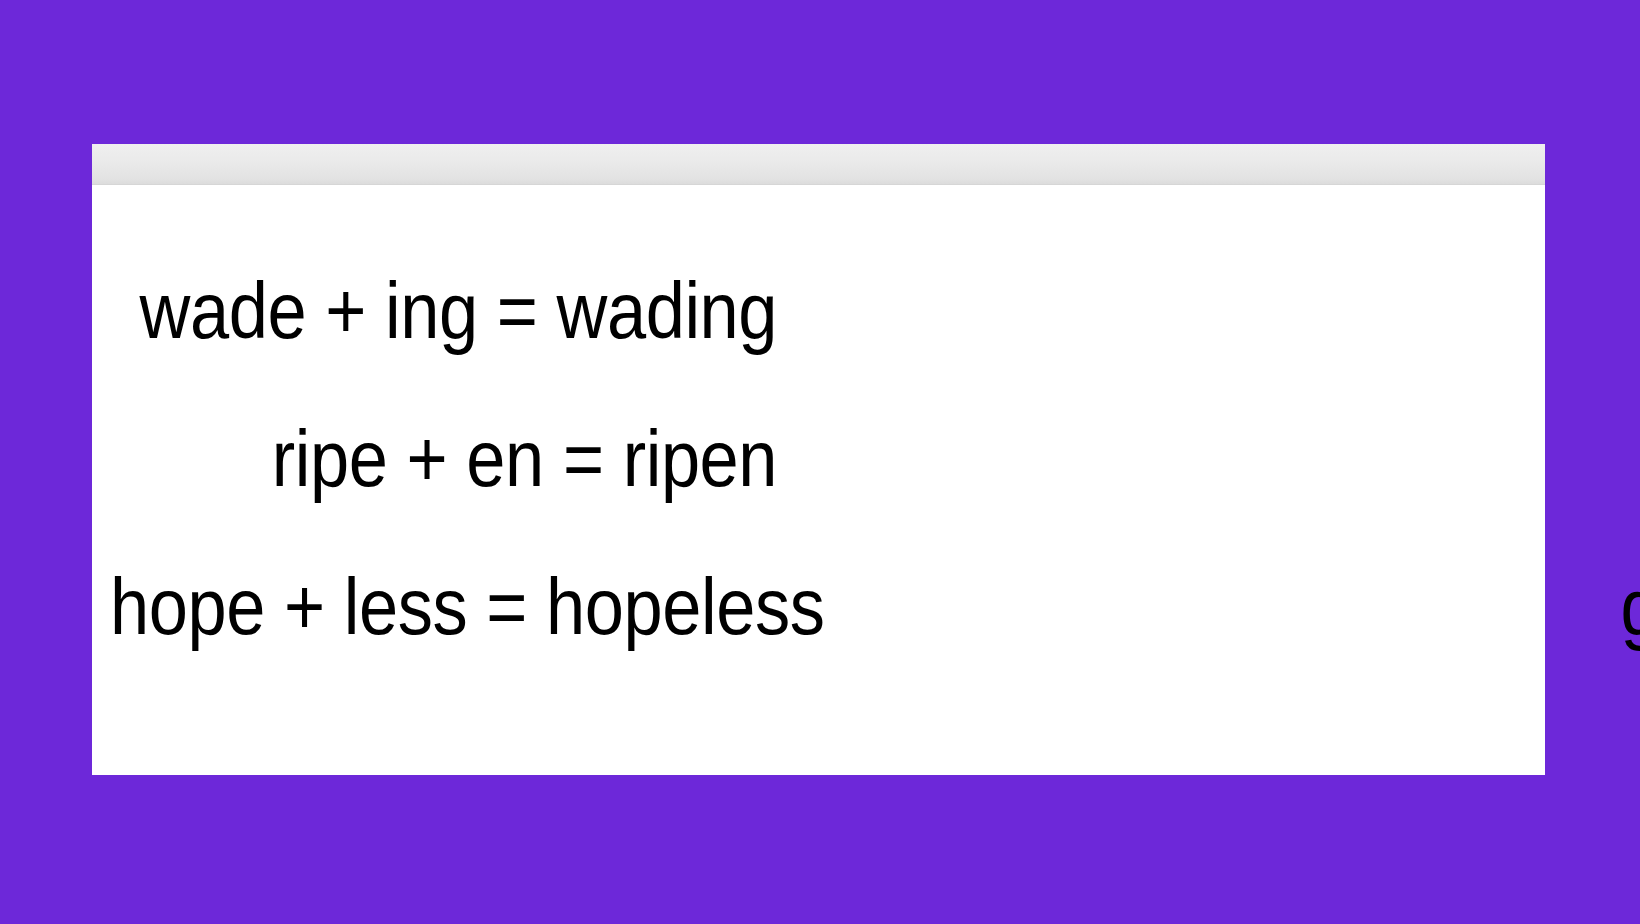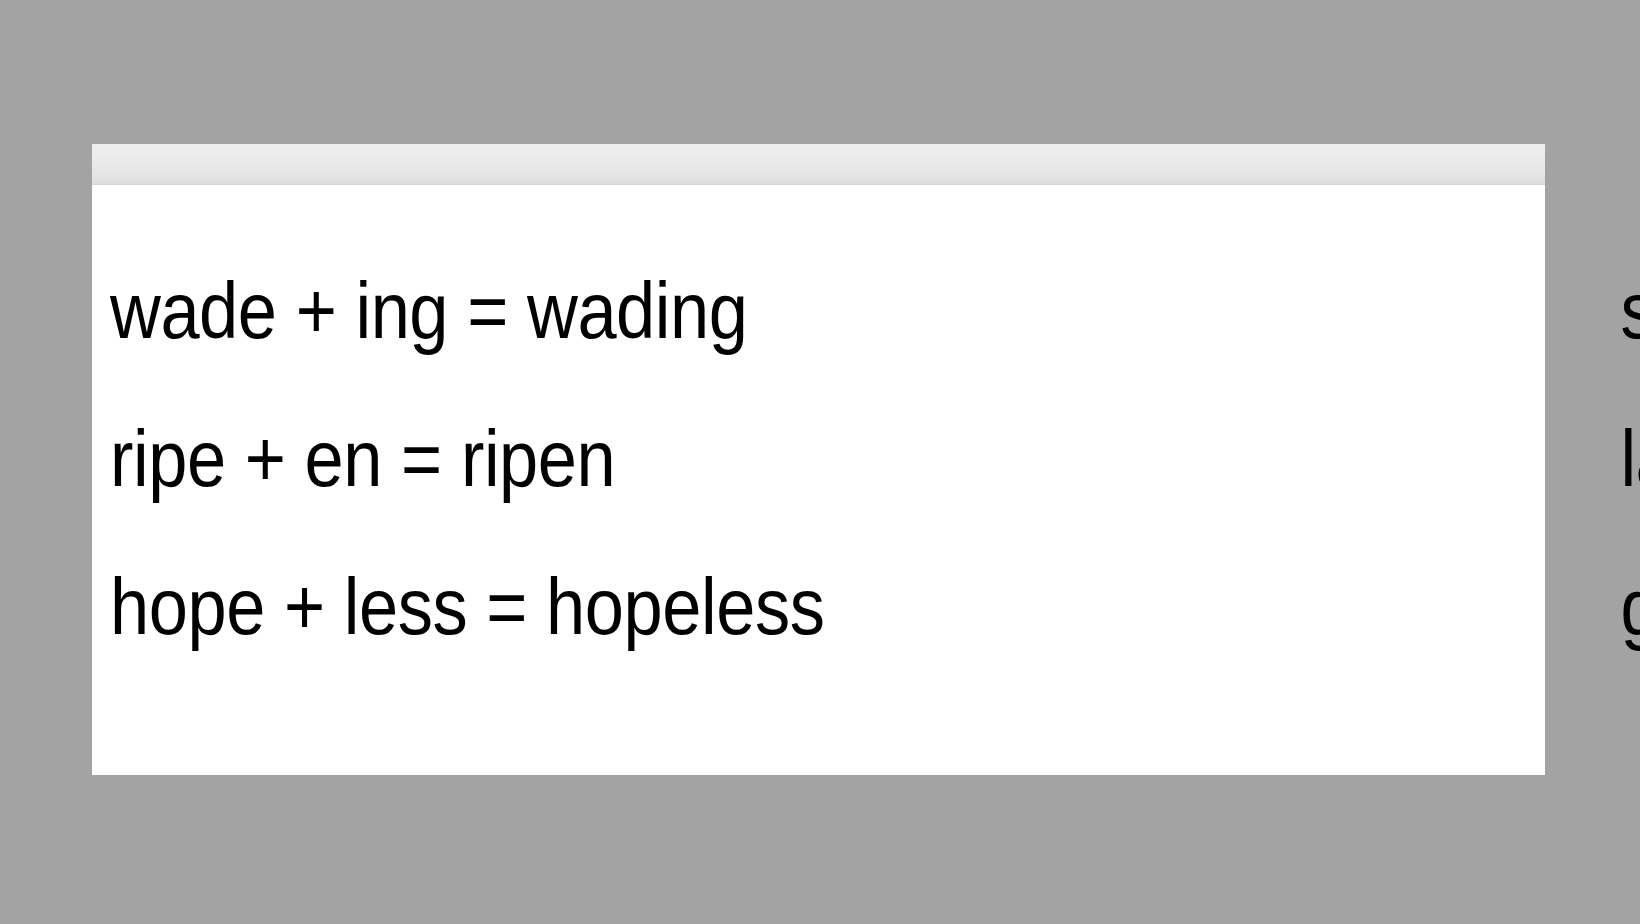--- a/index.html
+++ b/index.html
@@ -14,21 +14,22 @@
   body {
     background: #96deee;
     font-family: "Liberation Sans", "DejaVu Sans", sans-serif;
     -webkit-font-smoothing: antialiased;
   }
 
   .slide-root {
     position: relative;
     width: 1640px;
     height: 924px;
-    background: #a3a3a3;
+    background: #6d28d9;
+    text-align: right;
   }
 
   
   .card {
     position: absolute;
     left: 92px;
     top: 144px;
     width: 1453px;
     height: 631px;
     background: #ffffff;

